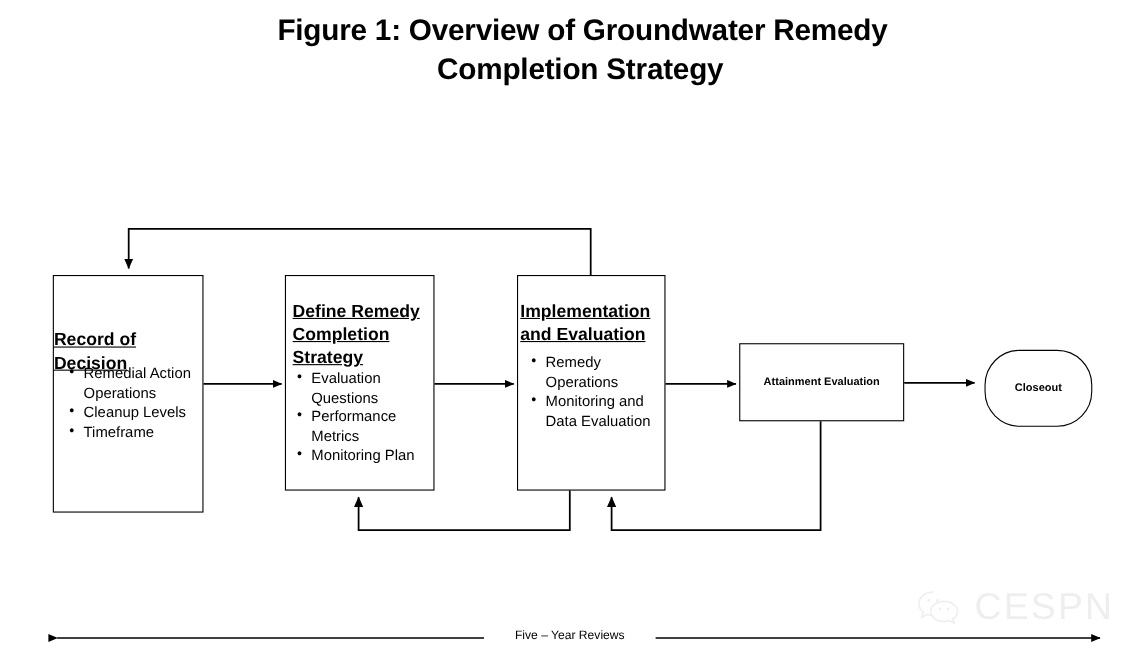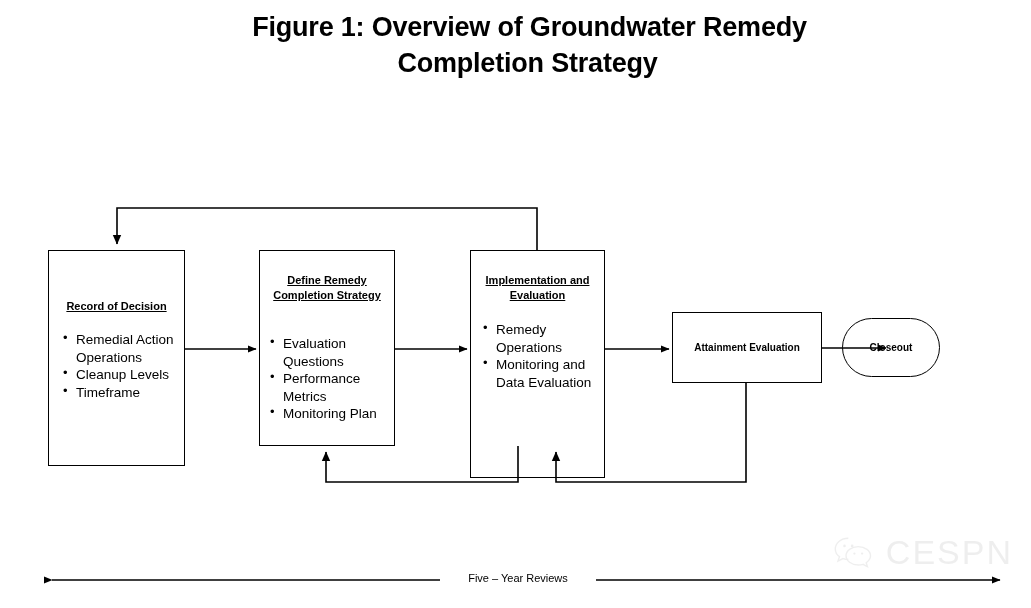--- a/index.html
+++ b/index.html
@@ -55,24 +55,23 @@
     box-sizing: border-box;
     border: 1.6px solid #000;
     border-radius: 32px;
     background: transparent;
     display: flex;
     align-items: center;
     justify-content: center;
   }
 
   .box-heading {
-    font-size: 11px;
+    font-size: 16px;
     font-weight: bold;
     text-decoration: underline;
-    text-align: center;
     line-height: 1.32;
   }
 
   .box-list {
     list-style: none;
     margin: 0;
     padding: 0;
   }
   .box-list li {
     position: relative;
@@ -132,21 +131,21 @@
     left: 10px;
     top: 84px;
     width: 120px;
   }
 
   
   #box-implementation {
     left: 470px;
     top: 250px;
     width: 135px;
-    height: 228px;
+    height: 196px;
   }
   #box-implementation .box-heading {
     position: absolute;
     left: 2px; right: 2px;
     top: 22px;
   }
   #box-implementation .box-list {
     position: absolute;
     left: 12px;
     top: 70px;
@@ -159,24 +158,24 @@
     top: 312px;
     width: 150px;
     height: 71px;
     display: flex;
     align-items: center;
     justify-content: center;
   }
 
   
   #node-closeout {
-    left: 842px;
+    left: 895px;
     top: 318px;
     width: 98px;
-    height: 59px;
+    height: 70px;
   }
 
   #five-year-label {
     position: absolute;
     left: 440px;
     top: 573px;
     width: 150px;
     text-align: center;
     font-size: 11px;
     background: #ffffff;

